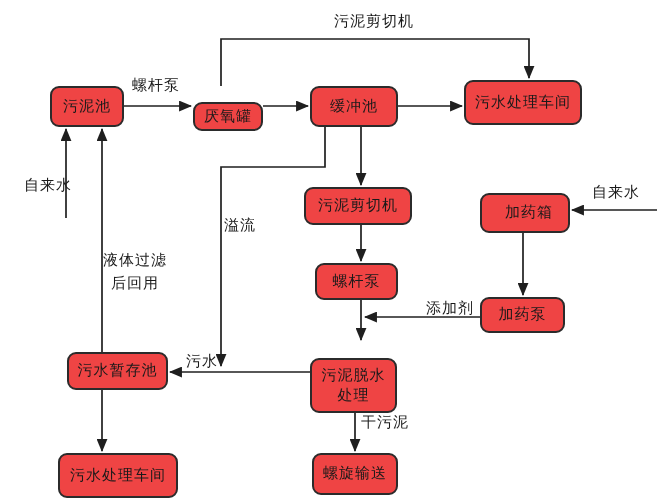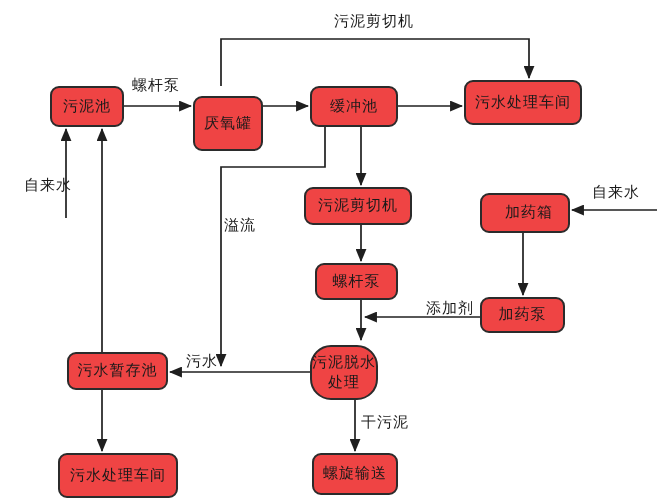--- a/index.html
+++ b/index.html
@@ -69,55 +69,59 @@
       <path d="M102,352 V129" marker-end="url(#ah)"></path>
       <path d="M66,218 V129" marker-end="url(#ah)"></path>
       <path d="M102,390 V451" marker-end="url(#ah)"></path>
       <path d="M355,397 V451" marker-end="url(#ah)"></path>
       <path d="M657,210 H572" marker-end="url(#ah)"></path>
     </g>
   </svg>
 
   <div class="node" style="left:50px;top:86px;width:74px;height:41px;">污泥池</div>
 
-  <div class="node" style="left:193px;top:96px;width:70px;height:55px;text-align:center;">厌氧罐</div>
+  <div class="node" style="left:193px;top:102px;width:70px;height:29px;text-align:center;">厌氧罐</div>
 
   <div class="node" style="left:310px;top:86px;width:88px;height:41px;">缓冲池</div>
 
   <div class="node" style="left:464px;top:80px;width:118px;height:45px;">污水处理车间</div>
 
   <div class="node" style="left:304px;top:187px;width:108px;height:38px;">污泥剪切机</div>
 
   <div class="node" style="left:480px;top:193px;width:90px;height:40px;padding-left:8px;">加药箱</div>
 
   <div class="node" style="left:315px;top:263px;width:83px;height:37px;">螺杆泵</div>
 
   <div class="node" style="left:480px;top:297px;width:85px;height:36px;">加药泵</div>
 
-  <div class="node" style="left:310px;top:345px;width:68px;height:55px;border-radius:21px;">
+  <div class="node" style="left:310px;top:358px;width:87px;height:55px;">
     <span>污泥脱水</span>
     <span>处理</span>
   </div>
 
   <div class="node" style="left:67px;top:352px;width:101px;height:38px;">污水暂存池</div>
 
   <div class="node" style="left:58px;top:453px;width:120px;height:45px;">污水处理车间</div>
 
   <div class="node" style="left:312px;top:453px;width:86px;height:42px;">螺旋输送</div>
 
   <span class="elabel" style="left:132px;top:76px;">螺杆泵</span>
 
   <span class="elabel" style="left:334px;top:12px;">污泥剪切机</span>
 
   <span class="elabel" style="left:24px;top:176px;">自来水</span>
 
   <span class="elabel" style="left:592px;top:183px;">自来水</span>
 
   <span class="elabel" style="left:224px;top:216px;">溢流</span>
 
+  <div class="elabel-2line" style="left:100px;top:249px;width:70px;">
+    <span>液体过滤</span>
+    <span>后回用</span>
+  </div>
 
   <span class="elabel" style="left:186px;top:352px;">污水</span>
 
   <span class="elabel" style="left:426px;top:299px;">添加剂</span>
 
   <span class="elabel" style="left:361px;top:413px;">干污泥</span>
 
 </div>
 
 </body></html>

